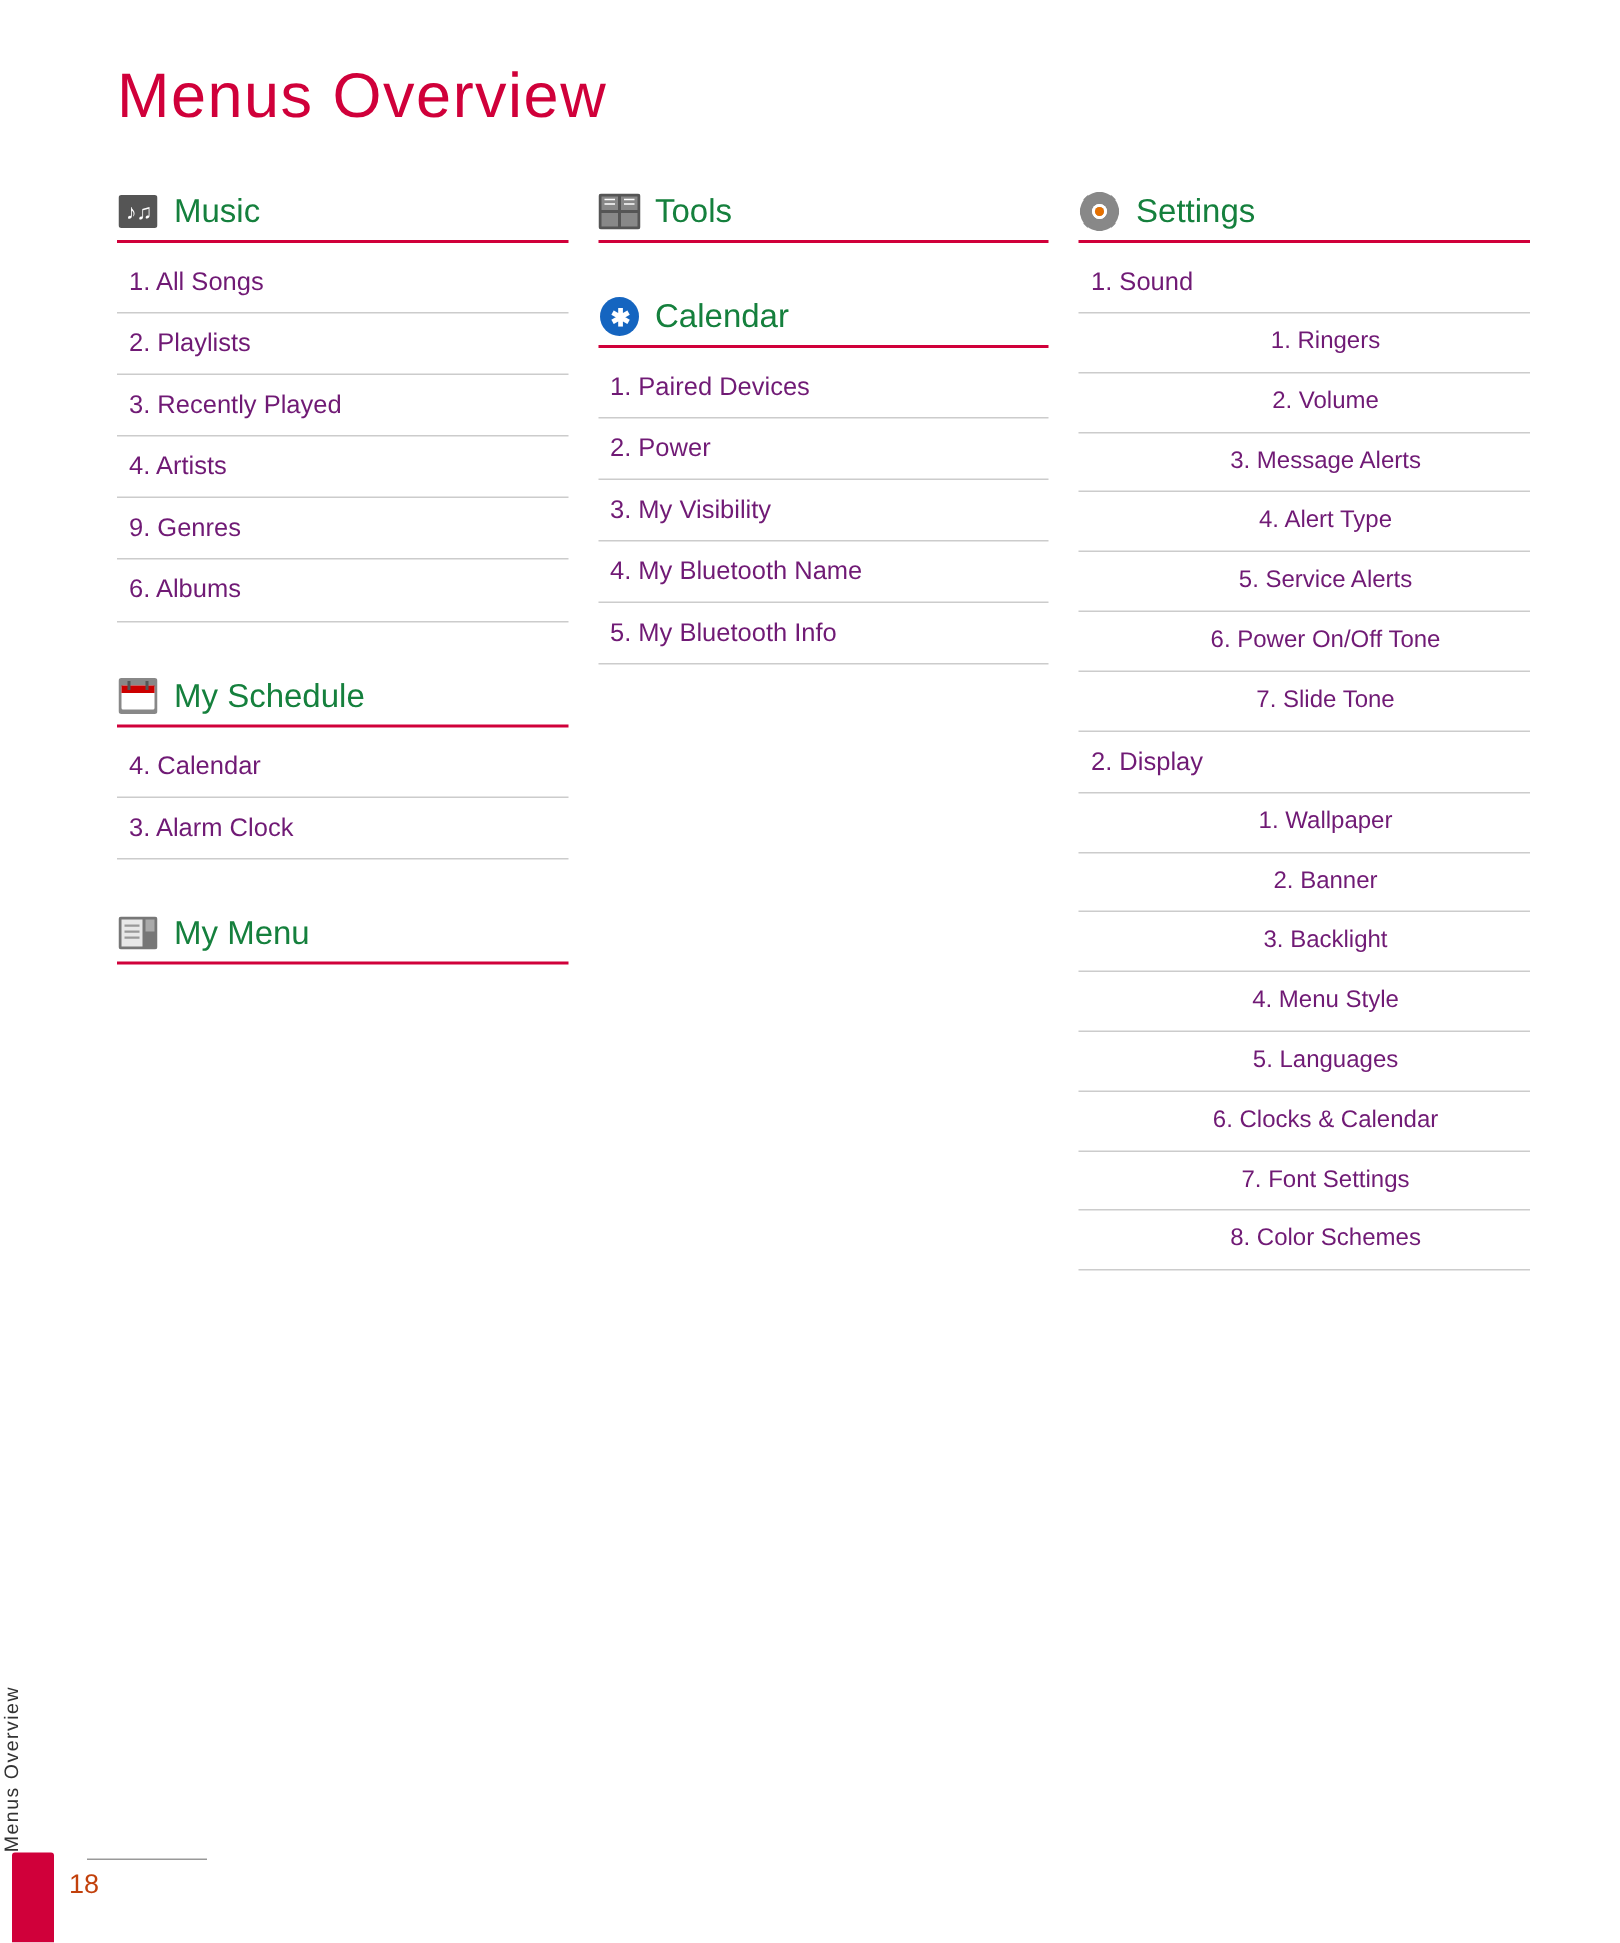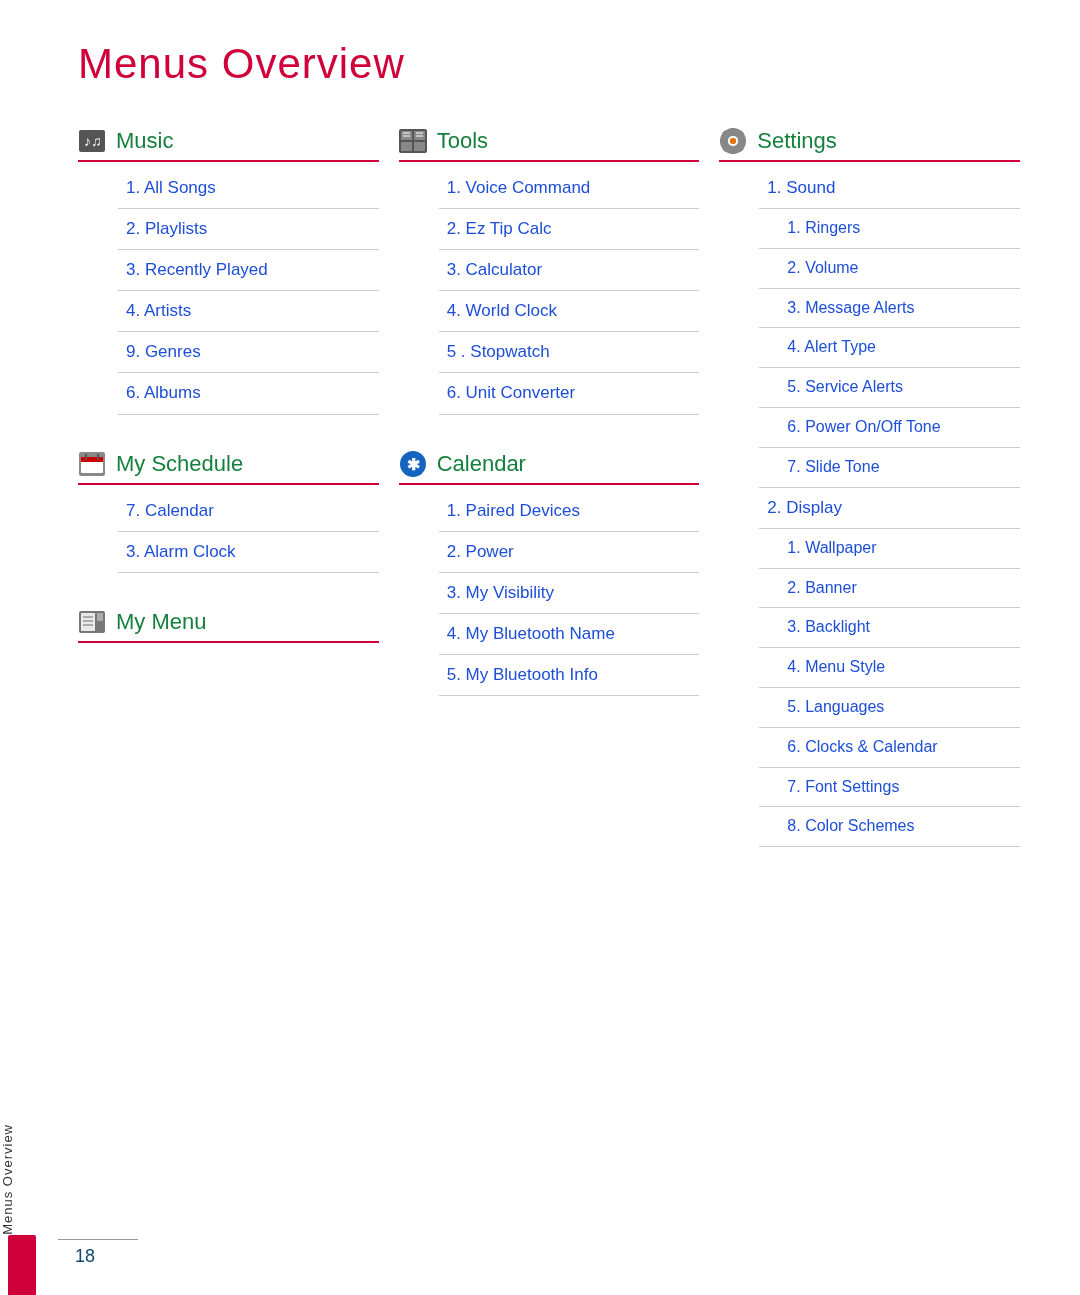--- a/index.html
+++ b/index.html
@@ -101,39 +101,39 @@
       color: #15803d;
       font-weight: 400;
     }
 
     .menu-list {
       list-style: none;
     }
 
     .menu-list li {
       font-size: 17px;
-      color: #1d4ed8;
+      color: #701a75;
       padding: 9px 0 9px 8px;
       border-bottom: 1px solid #ccc;
       line-height: 1.3;
-      margin-left: 40px;
     }
 
     .menu-list li.sub-item {
       padding-left: 28px;
       font-size: 16px;
+      text-align: center;
     }
 
     
     .page-number {
       position: absolute;
       bottom: 28px;
-      left: 75px;
+      left: 46px;
       font-size: 18px;
-      color: #0c4a6e;
+      color: #c2410c;
     }
 
     .page-footer-line {
       position: absolute;
       bottom: 55px;
       left: 58px;
       width: 80px;
       height: 1px;
       background: #999;
     }
@@ -185,21 +185,21 @@
                 <rect x="0" y="0" width="26" height="24" rx="2" fill="#888"></rect>
                 <rect x="2" y="5" width="22" height="16" rx="1" fill="white"></rect>
                 <rect x="2" y="5" width="22" height="5" fill="#c00"></rect>
                 <line x1="7" y1="2" x2="7" y2="8" stroke="#555" stroke-width="2"></line>
                 <line x1="19" y1="2" x2="19" y2="8" stroke="#555" stroke-width="2"></line>
               </svg>
             </div>
             <span class="section-title">My Schedule</span>
           </div>
           <ul class="menu-list">
-            <li>7. Calendar</li>
+            <li>4. Calendar</li>
             <li>3. Alarm Clock</li>
           </ul>
         </div>
 
         <div class="section">
           <div class="section-header">
             <div class="section-icon">
               <svg width="26" height="22" viewBox="0 0 26 22" fill="none">
                 <rect x="0" y="0" width="26" height="22" rx="2" fill="#777"></rect>
                 <rect x="2" y="2" width="14" height="18" fill="#e8e8e8"></rect>
@@ -227,28 +227,20 @@
                 <rect x="2" y="13" width="11" height="9" fill="#888"></rect>
                 <rect x="15" y="13" width="11" height="9" fill="#888"></rect>
                 <line x1="4" y1="4" x2="11" y2="4" stroke="white" stroke-width="1"></line>
                 <line x1="4" y1="7" x2="11" y2="7" stroke="white" stroke-width="1"></line>
                 <line x1="17" y1="4" x2="24" y2="4" stroke="white" stroke-width="1"></line>
                 <line x1="17" y1="7" x2="24" y2="7" stroke="white" stroke-width="1"></line>
               </svg>
             </div>
             <span class="section-title">Tools</span>
           </div>
-          <ul class="menu-list">
-            <li>1. Voice Command</li>
-            <li>2. Ez Tip Calc</li>
-            <li>3. Calculator</li>
-            <li>4. World Clock</li>
-            <li>5 . Stopwatch</li>
-            <li>6. Unit Converter</li>
-          </ul>
         </div>
 
         <div class="section">
           <div class="section-header">
             <div class="section-icon">
               <svg width="26" height="26" viewBox="0 0 26 26" fill="none">
                 <circle cx="13" cy="13" r="13" fill="#1565c0"></circle>
                 <text x="7" y="19" font-size="16" fill="white" font-family="Arial" font-weight="bold">✱</text>
               </svg>
             </div>

